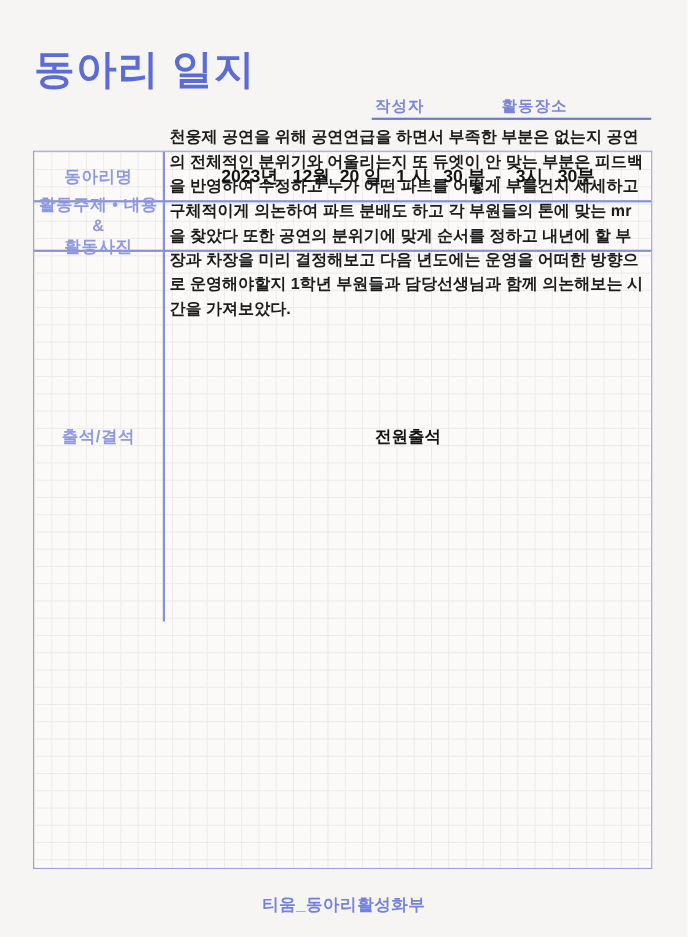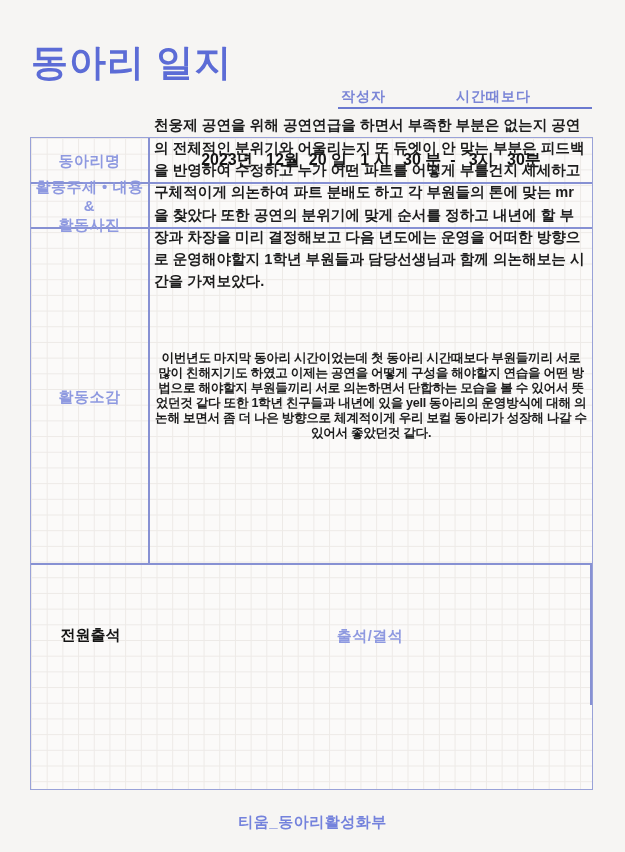--- a/index.html
+++ b/index.html
@@ -56,38 +56,36 @@
     text-align:center;font-size:15px;font-weight:bold;color:#7482dc;letter-spacing:0.5px;
   }
 </style>
 </head>
 <body>
 
 <div class="title">동아리 일지</div>
 
 <div class="meta-row">
   <span class="meta-label author">작성자</span>
-  <span class="meta-label place">시간때보다</span>
+  <span class="meta-label place">활동장소</span>
   <div class="meta-underline"></div>
 </div>
 
 <div class="journal-table">
 
   <div class="cell label-cell row-sep">동아리명</div>
 
   <div class="cell value-cell v-date row-sep">2023년   12월  20 일   1 시   30 분  -   3시   30분</div>
 
   <div class="cell label-cell row-sep">
     <span>활동주제 • 내용</span>
     <span>&amp;</span>
     <span>활동사진</span>
   </div>
   <div class="cell value-cell v-topic row-sep">천웅제 공연을 위해 공연연급을 하면서 부족한 부분은 없는지 공연의 전체적인 분위기와 어울리는지 또 듀엣이 안 맞는 부분은 피드백을 반영하여 수정하고 누가 어떤 파트를 어떻게 부를건지 세세하고 구체적이게 의논하여 파트 분배도 하고 각 부원들의 톤에 맞는 mr을 찾았다 또한 공연의 분위기에 맞게 순서를 정하고 내년에 할 부장과 차장을 미리 결정해보고 다음 년도에는 운영을 어떠한 방향으로 운영해야할지 1학년 부원들과 담당선생님과 함께 의논해보는 시간을 가져보았다.</div>
 
-  <div class="cell label-cell row-sep">활동소감</div>
-  <div class="cell value-cell v-review row-sep">이번년도 마지막 동아리 시간이었는데 첫 동아리 시간때보다 부원들끼리 서로 많이 친해지기도 하였고 이제는 공연을 어떻게 구성을 해야할지 연습을 어떤 방법으로 해야할지 부원들끼리 서로 의논하면서 단합하는 모습을 볼 수 있어서 뜻   었던것 같다 또한 1학년 친구들과 내년에 있을 yell 동아리의 운영방식에 대해 의논해 보면서 좀 더 나은 방향으로 체계적이게 우리 보컬 동아리가 성장해 나갈 수 있어서 좋았던것 같다.</div>
 
+  <div class="cell label-cell">출석/결석</div>
   <div class="cell value-cell v-attend">전원출석</div>
-  <div class="cell label-cell">출석/결석</div>
 
 </div>
 
 <div class="footer">티움_동아리활성화부</div>
 
 </body></html>

